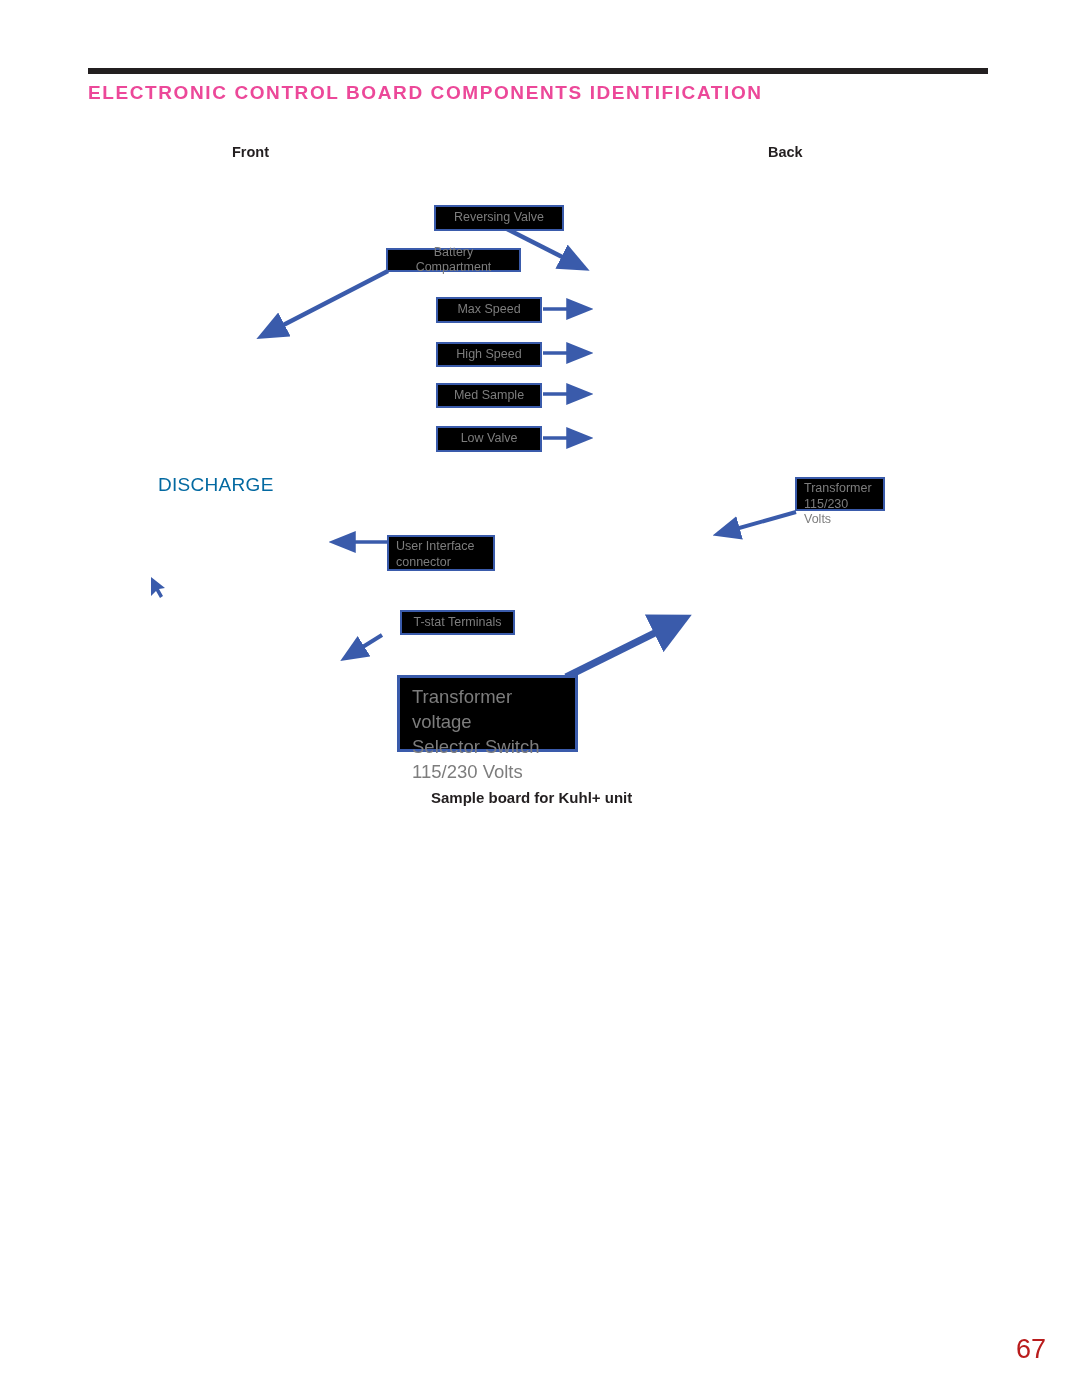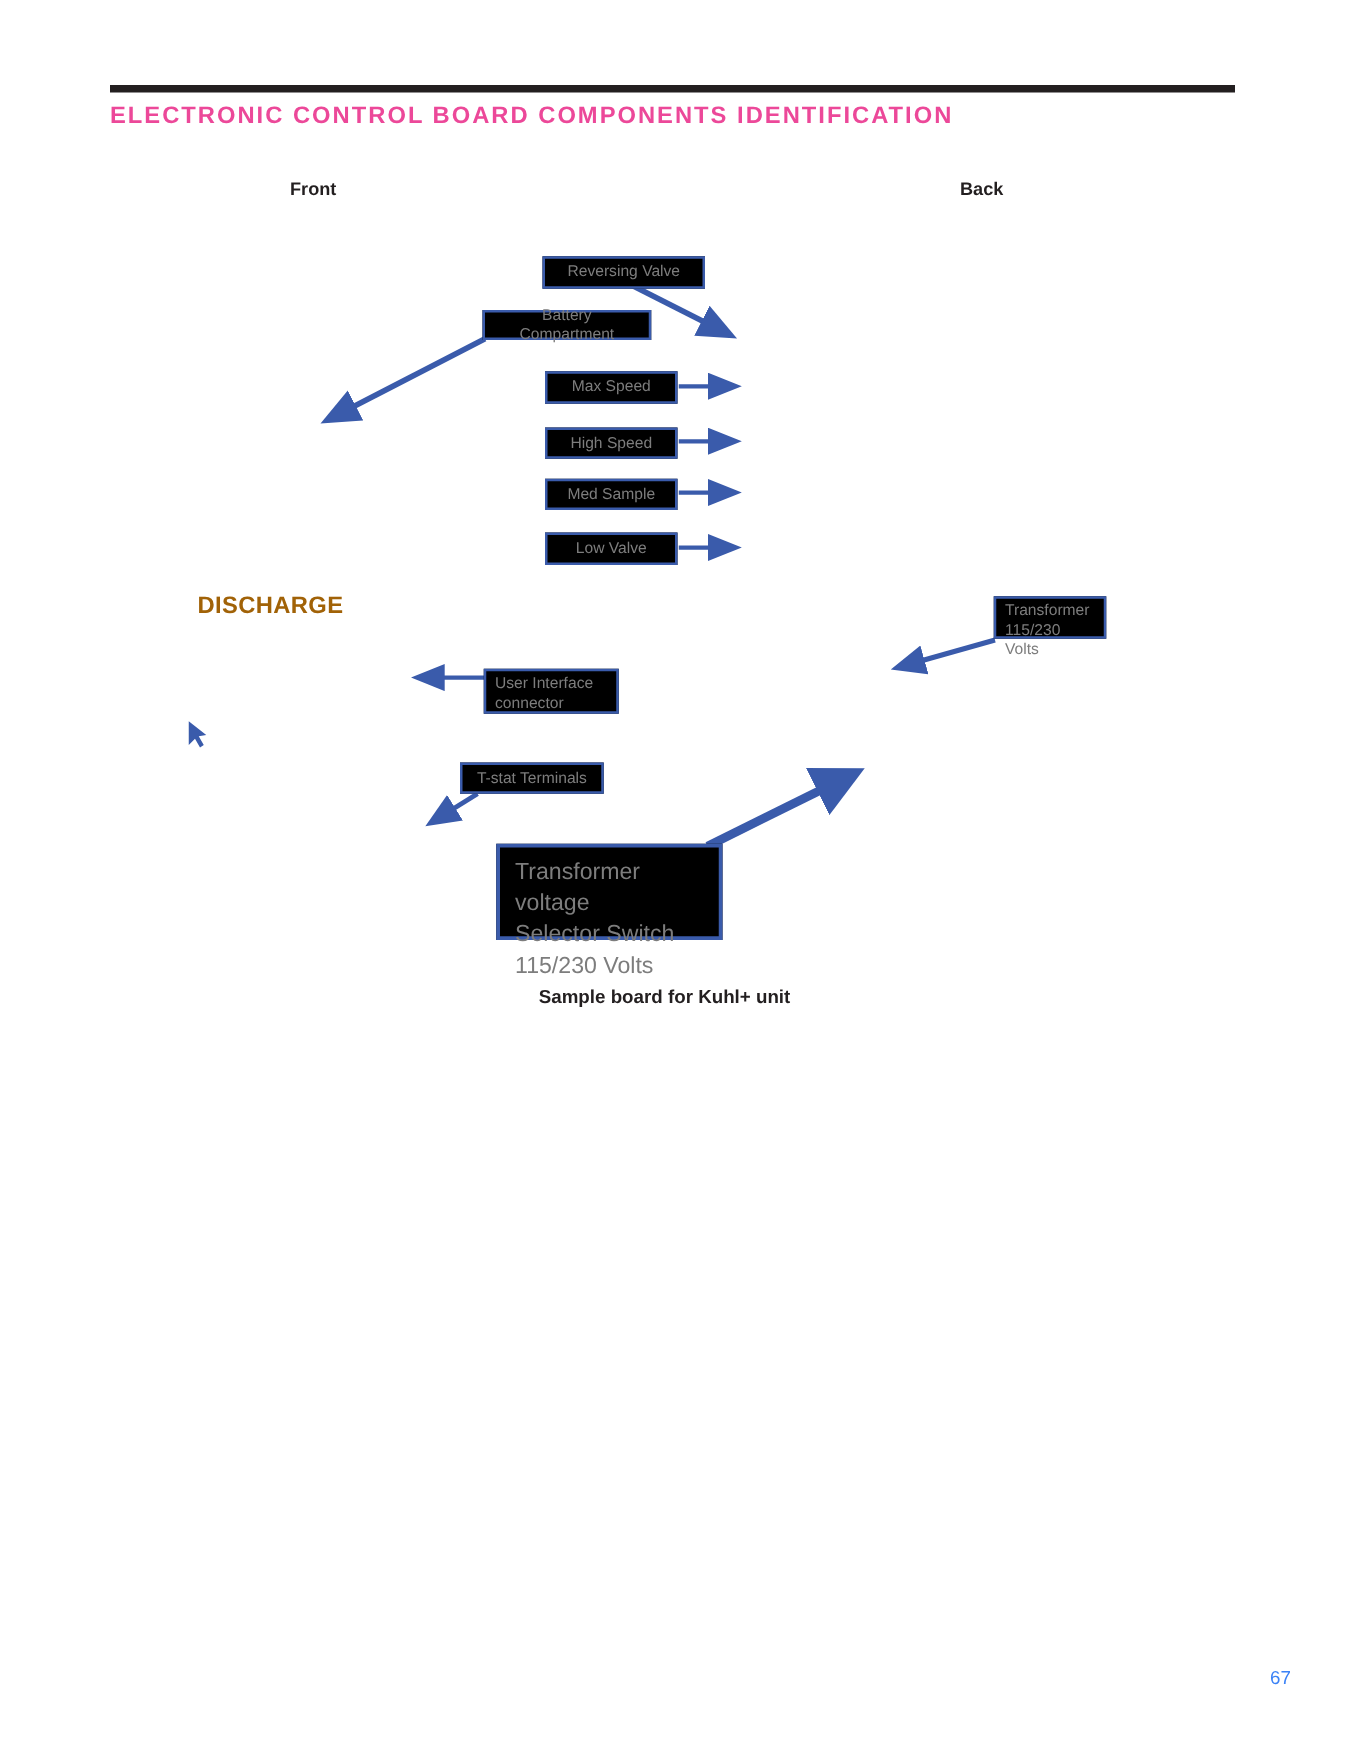--- a/index.html
+++ b/index.html
@@ -48,41 +48,41 @@
     color: #231f20;
   }
   .label-front { left: 232px; top: 144px; }
   .label-back  { left: 768px; top: 144px; }
 
   .discharge {
     position: absolute;
     left: 158px;
     top: 474px;
     font-size: 19px;
-    font-weight: bold;
-    color: #a16207;
+    font-weight: normal;
+    color: #0369a1;
     letter-spacing: 0.3px;
   }
 
   .caption {
     position: absolute;
     left: 431px;
     top: 789px;
     font-size: 15px;
     font-weight: bold;
     color: #231f20;
     white-space: nowrap;
   }
 
   .page-number {
     position: absolute;
     left: 1016px;
     top: 1334px;
-    font-size: 15px;
-    color: #3b82f6;
+    font-size: 27px;
+    color: #b91c1c;
   }
 
   
   .callout {
     position: absolute;
     box-sizing: border-box;
     border: 2px solid #3a5bab;
     background: #000000;
     color: #7d7d7d;
     font-size: 12.5px;
@@ -106,21 +106,21 @@
 
   
   .c-reversing   { left: 434px; top: 205px;  width: 130px; height: 26px; }
   .c-battery     { left: 386px; top: 248px;  width: 135px; height: 24px; }
   .c-max         { left: 436px; top: 297px;  width: 106px; height: 26px; }
   .c-high        { left: 436px; top: 342px;  width: 106px; height: 25px; }
   .c-med         { left: 436px; top: 383px;  width: 106px; height: 25px; }
   .c-low         { left: 436px; top: 426px;  width: 106px; height: 26px; }
   .c-transformer { left: 795px; top: 477px;  width: 90px;  height: 34px; }
   .c-ui          { left: 387px; top: 535px;  width: 108px;  height: 36px; }
-  .c-tstat       { left: 368px; top: 610px;  width: 115px; height: 25px; text-align: right; }
+  .c-tstat       { left: 400px; top: 610px;  width: 115px; height: 25px; text-align: right; }
   .c-selector    { left: 397px; top: 675px;  width: 181px; height: 77px; }
 
   svg.arrows {
     position: absolute;
     left: 0; top: 0;
     width: 1080px;
     height: 1397px;
     z-index: 2;
     pointer-events: none;
   }

